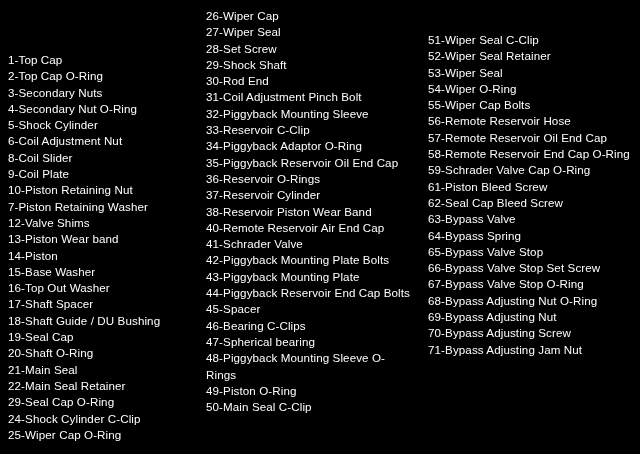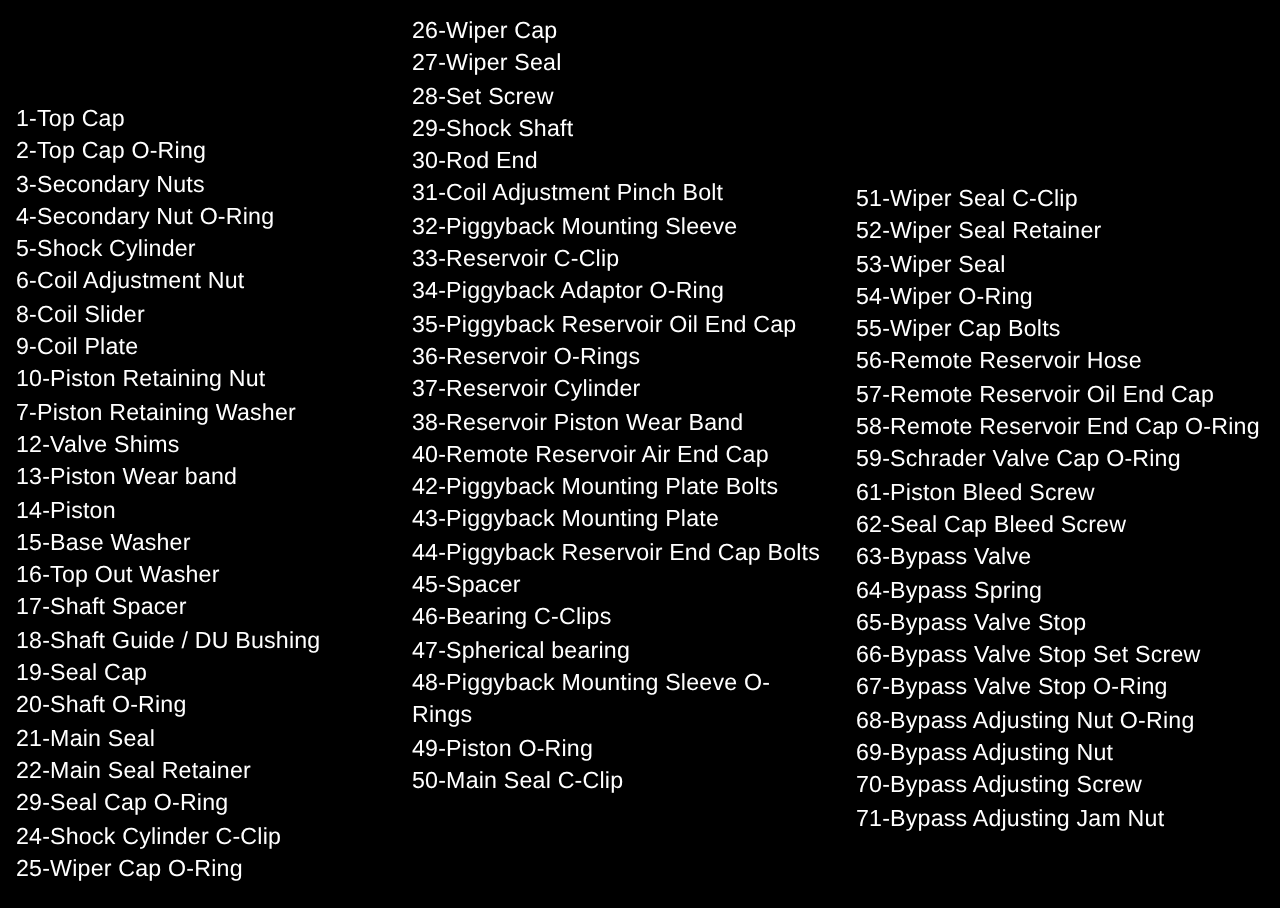--- a/index.html
+++ b/index.html
@@ -20,21 +20,21 @@
     height: 454px;
     box-sizing: border-box;
   }
   .column {
     position: absolute;
     top: 0;
     box-sizing: border-box;
   }
   .col-1 { left: 8px;   width: 205px; padding-top: 52px; }
   .col-2 { left: 206px; width: 205px; padding-top: 8px; }
-  .col-3 { left: 428px; width: 206px; padding-top: 92px; }
+  .col-3 { left: 428px; width: 206px; padding-top: 32px; }
 
   .entry {
     font-size: 11.6px;
     line-height: 16.3px;
     color: #ffffff;
     white-space: normal;
     letter-spacing: 0.1px;
   }
 </style>
 </head>
@@ -77,20 +77,21 @@
     <div class="entry">30-Rod End</div>
     <div class="entry">31-Coil Adjustment Pinch Bolt</div>
     <div class="entry">32-Piggyback Mounting Sleeve</div>
     <div class="entry">33-Reservoir C-Clip</div>
     <div class="entry">34-Piggyback Adaptor O-Ring</div>
     <div class="entry">35-Piggyback Reservoir Oil End Cap</div>
     <div class="entry">36-Reservoir O-Rings</div>
     <div class="entry">37-Reservoir Cylinder</div>
     <div class="entry">38-Reservoir Piston Wear Band</div>
     <div class="entry">40-Remote Reservoir Air End Cap</div>
+    <div class="entry">41-Schrader Valve</div>
     <div class="entry">42-Piggyback Mounting Plate Bolts</div>
     <div class="entry">43-Piggyback Mounting Plate</div>
     <div class="entry">44-Piggyback Reservoir End Cap Bolts</div>
     <div class="entry">45-Spacer</div>
     <div class="entry">46-Bearing C-Clips</div>
     <div class="entry">47-Spherical bearing</div>
     <div class="entry">48-Piggyback Mounting Sleeve O-Rings</div>
     <div class="entry">49-Piston O-Ring</div>
     <div class="entry">50-Main Seal C-Clip</div>
   </div>

